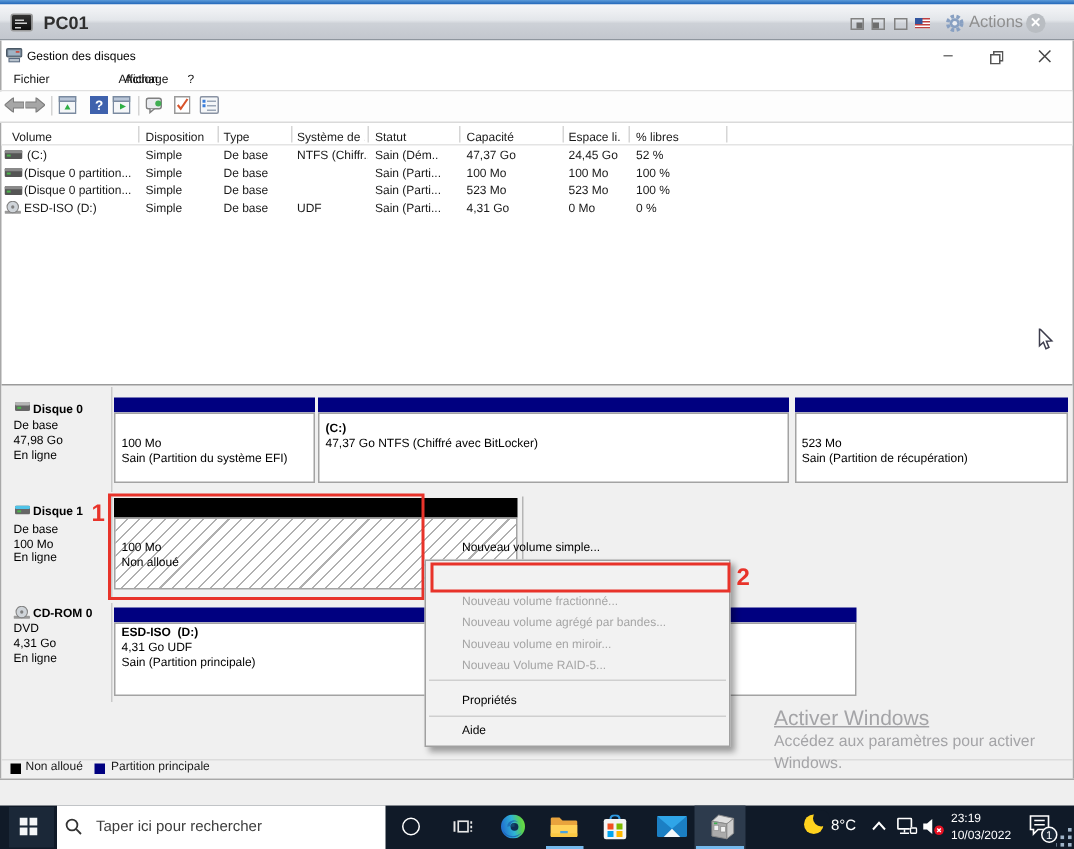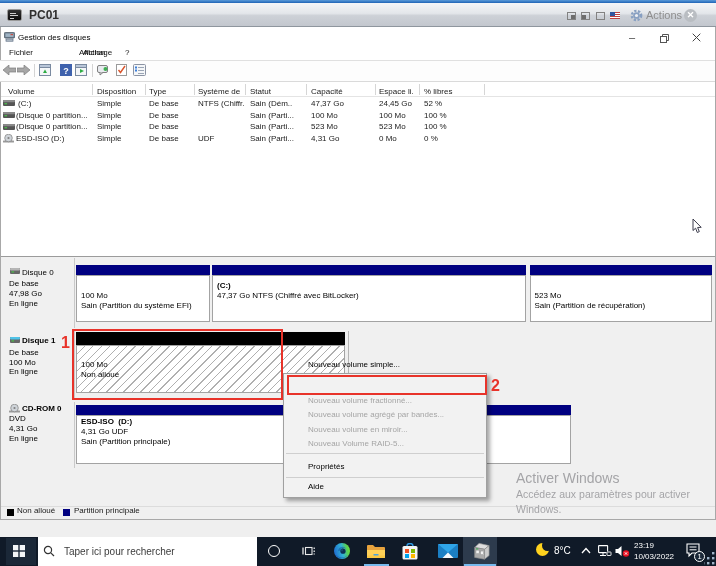--- a/index.html
+++ b/index.html
@@ -234,21 +234,21 @@
 <div class="abs" id="gpane"></div>
 
 <div id="gcontent">
 
 <div class="abs vsep" style="left:74px;top:258px;height:70px;"></div>
 <svg class="abs" style="left:10px;top:268px;width:10px;height:6px;" viewBox="0 0 10 6">
       <rect width="10" height="6" rx="1" fill="#666"></rect>
       <rect width="10" height="2.4" rx="1" fill="#b5b5b5"></rect>
       <rect x="1.5" y="3.2" width="2.6" height="1.4" fill="#4db34d"></rect>
     </svg>
-<div class="abs dlbl" style="left:22px;top:268px;font-weight:normal;">Disque 0</div>
+<div class="abs dlbl" style="left:22px;top:268px;font-weight:bold;">Disque 0</div>
 <div class="abs dlbl" style="left:9px;top:279px;">De base</div>
 <div class="abs dlbl" style="left:9px;top:289px;">47,98 Go</div>
 <div class="abs dlbl" style="left:9px;top:299px;">En ligne</div>
 <div class="blk" style="left:76px;top:265px;width:134px;height:56.5px;">
       <div class="bar navy"></div>
       <div class="bbody"></div>
 <div class="btxt" style="top:25.5px;">100 Mo</div>
       <div class="btxt" style="top:35.5px;">Sain (Partition du système EFI)</div>
     </div>
 <div class="blk" style="left:212px;top:265px;width:313.5px;height:56.5px;">
@@ -317,21 +317,21 @@
 </div>
 
 <div class="abs" id="legend"></div>
 <div class="abs" style="left:7px;top:509px;width:7px;height:7px;background:#000;"></div>
 <div class="abs ctxt" style="left:17px;top:506px;">Non alloué</div>
 <div class="abs" style="left:63px;top:509px;width:7px;height:7px;background:#000080;"></div>
 <div class="abs ctxt" style="left:74px;top:506px;text-align:center;">Partition principale</div>
 <div class="abs" id="dmbottom"></div>
 <div class="abs" style="left:0;top:520px;width:716px;height:17px;background:#efefef;"></div>
 
-<div class="abs wm" style="left:516px;top:470px;font-size:14px;">Activer Windows</div>
+<div class="abs wm" style="left:516px;top:470px;font-size:14px;text-decoration:underline;">Activer Windows</div>
 <div class="abs wm" style="left:516px;top:488px;font-size:10.5px;">Accédez aux paramètres pour activer</div>
 <div class="abs wm" style="left:516px;top:503px;font-size:10.5px;">Windows.</div>
 
 <svg class="abs" style="left:692px;top:219px;width:11px;height:15px;" viewBox="0 0 11 15">
     <path d="M1 0 L1 11.5 L3.6 9.2 L5.3 13.5 L7.3 12.6 L5.6 8.5 L9.2 8.3 Z" fill="#fff" stroke="#3d3d4d" stroke-width="1"></path>
   </svg>
 
 <div class="abs" id="taskbar"></div>
 <div class="abs" id="startbox"></div>
 <svg class="abs" style="left:13px;top:545px;width:12px;height:12px;" viewBox="0 0 12 12">

